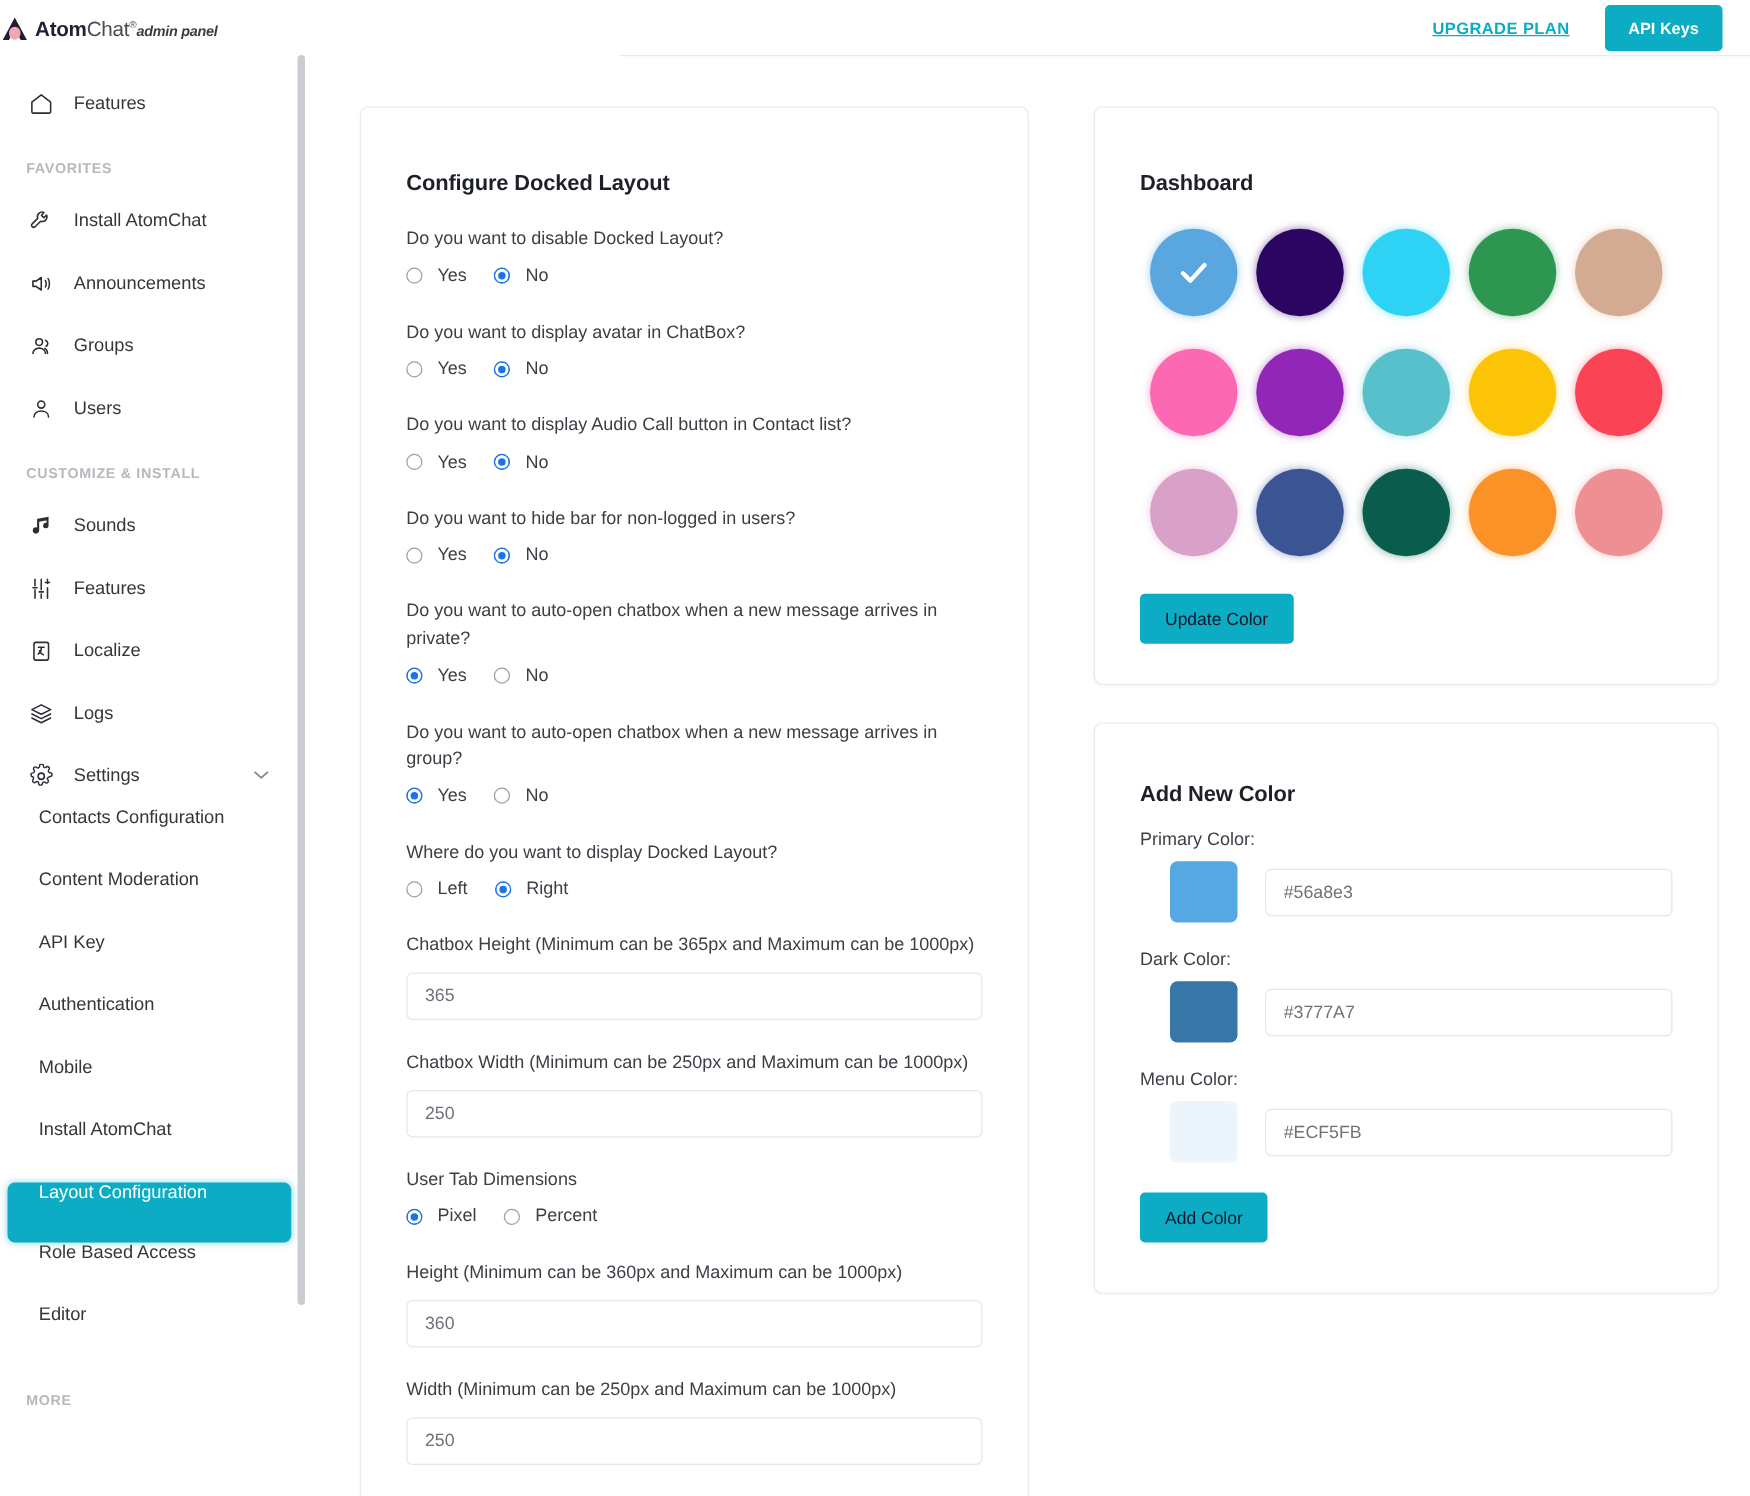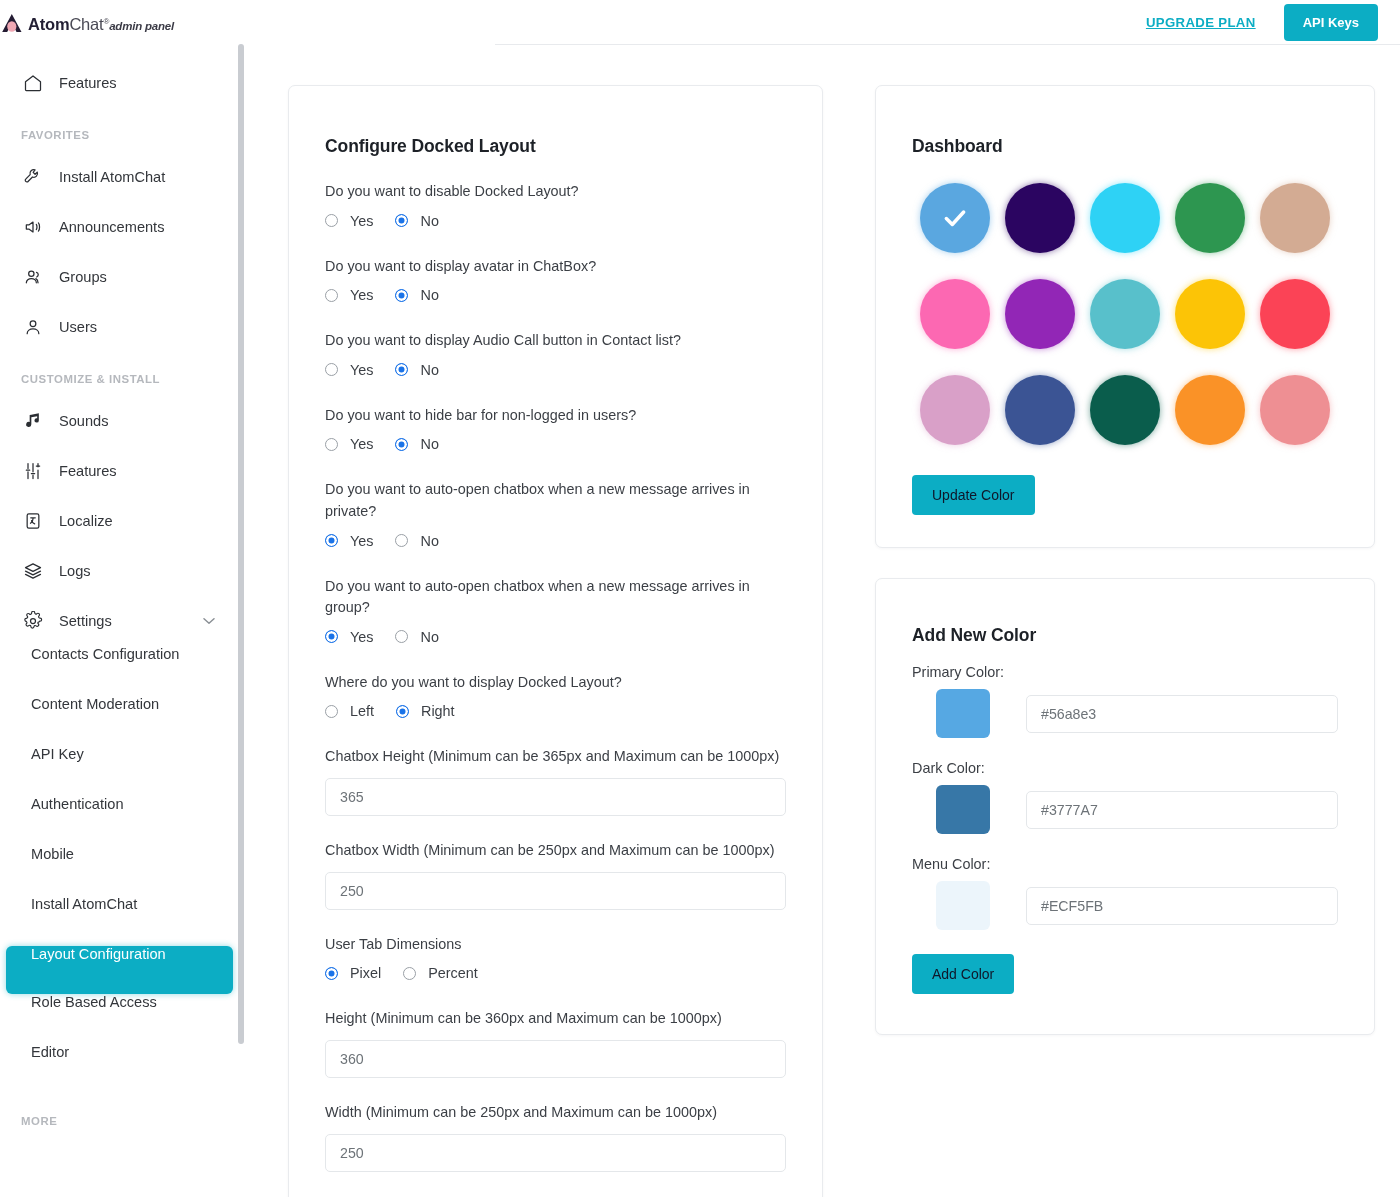--- a/index.html
+++ b/index.html
@@ -171,21 +171,21 @@
   }
   .btn-teal {
     background: #0cadc4; color: #0f172a; border: none;
     font-size: 14px; font-weight: normal;
     padding: 12px 20px; border-radius: 4px; cursor: pointer;
     font-family: "Liberation Sans", sans-serif;
   }
 
   
   .color-label { font-size: 14.4px; color: #3b3f45; margin-bottom: 9px; }
-  .color-row { display: flex; align-items: center; margin-bottom: 22px; gap: 14px; }
+  .color-row { display: flex; align-items: center; margin-bottom: 22px; }
   .color-chip {
     width: 54px; height: 49px; border-radius: 6px; flex: 0 0 54px;
     margin-left: 24px; margin-right: 22px; cursor: pointer;
   }
   .color-input {
     flex: 1; height: 38px;
     border: 1px solid #e4e7ea; border-radius: 5px;
     padding: 0 14px; font-size: 14.2px; color: #5f6368;
     font-family: "Liberation Sans", sans-serif; background: #fff; outline: none;
   }

